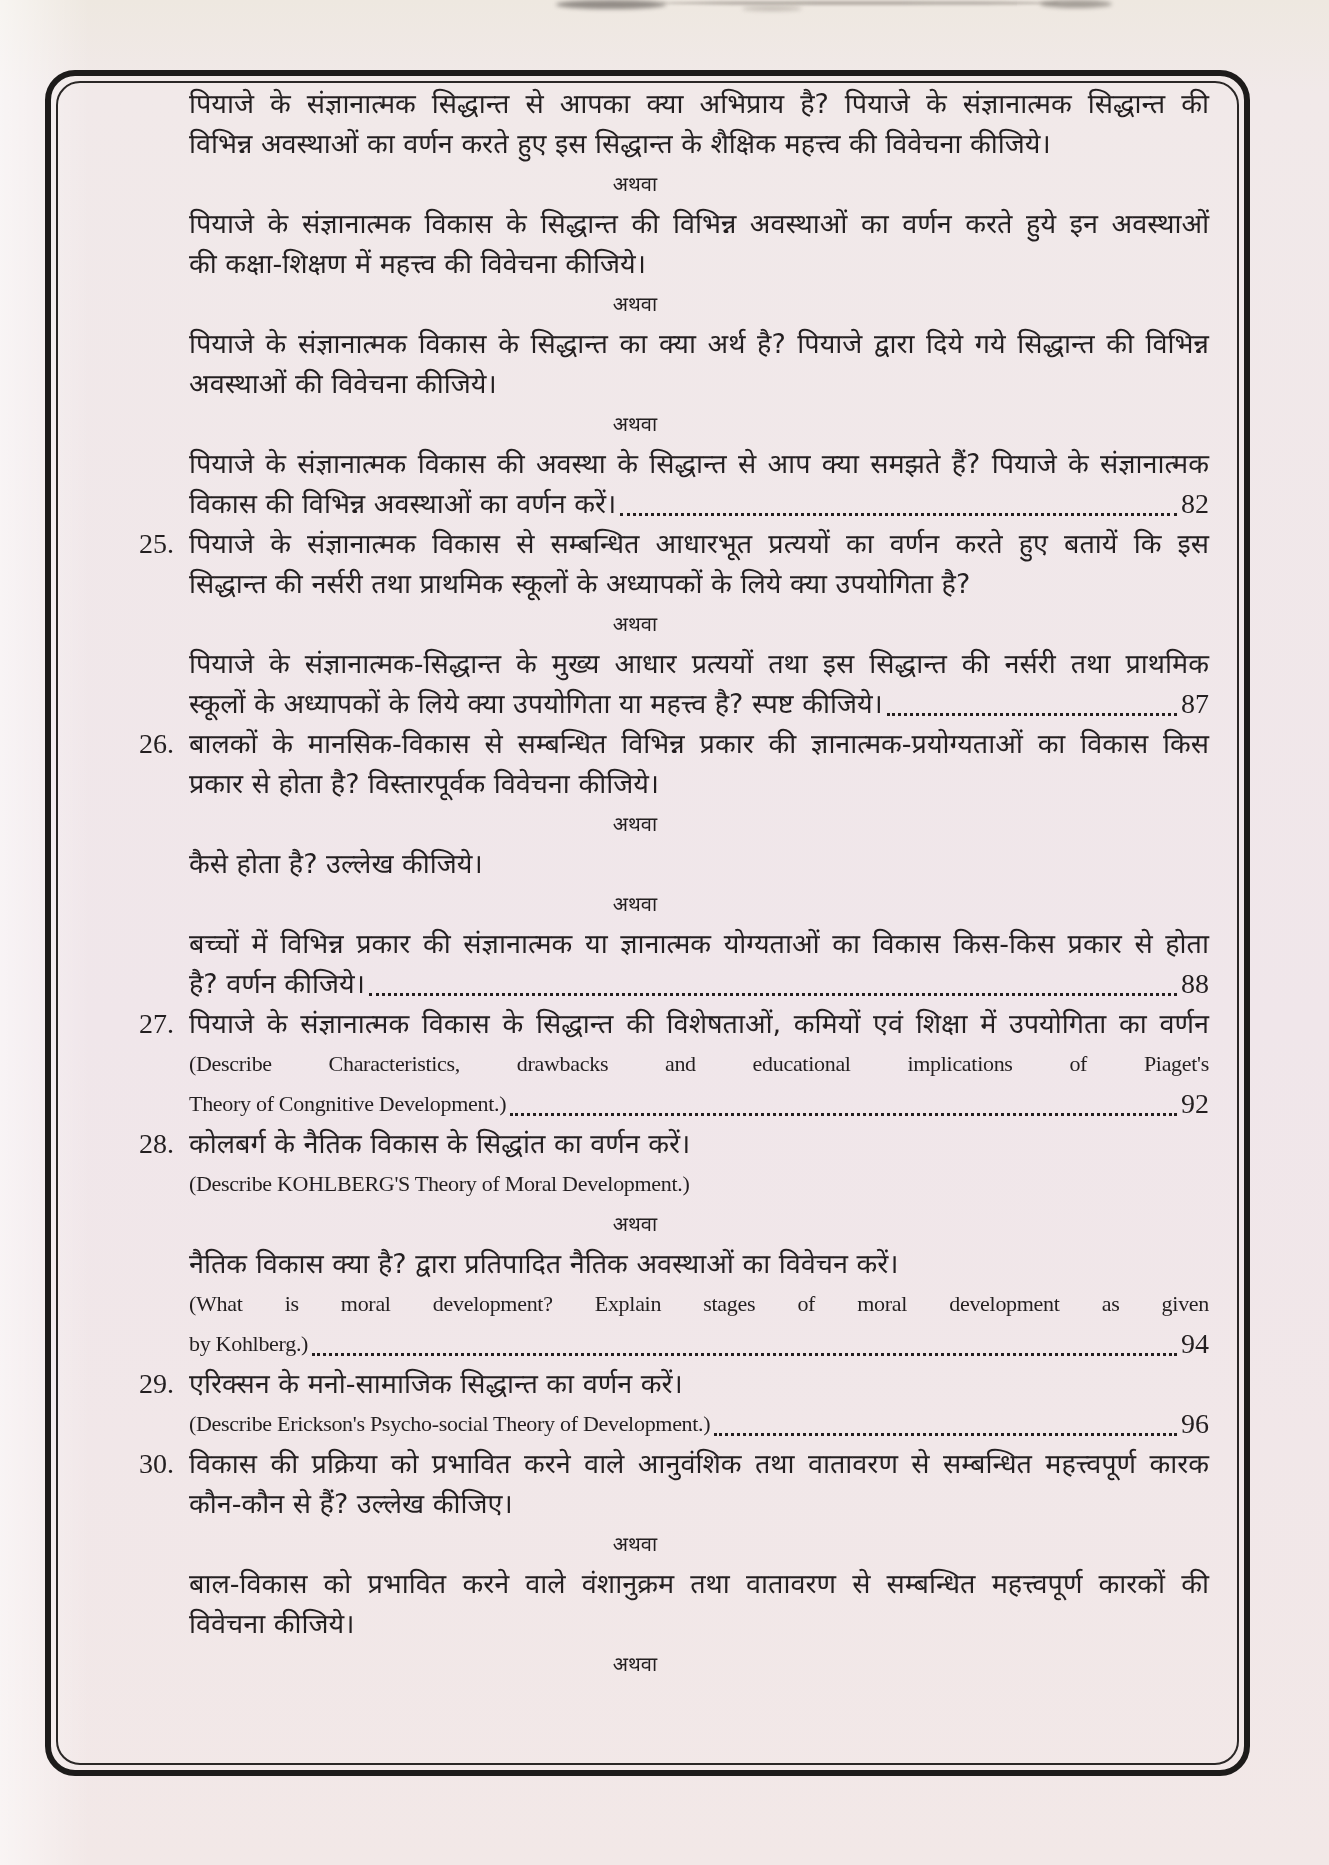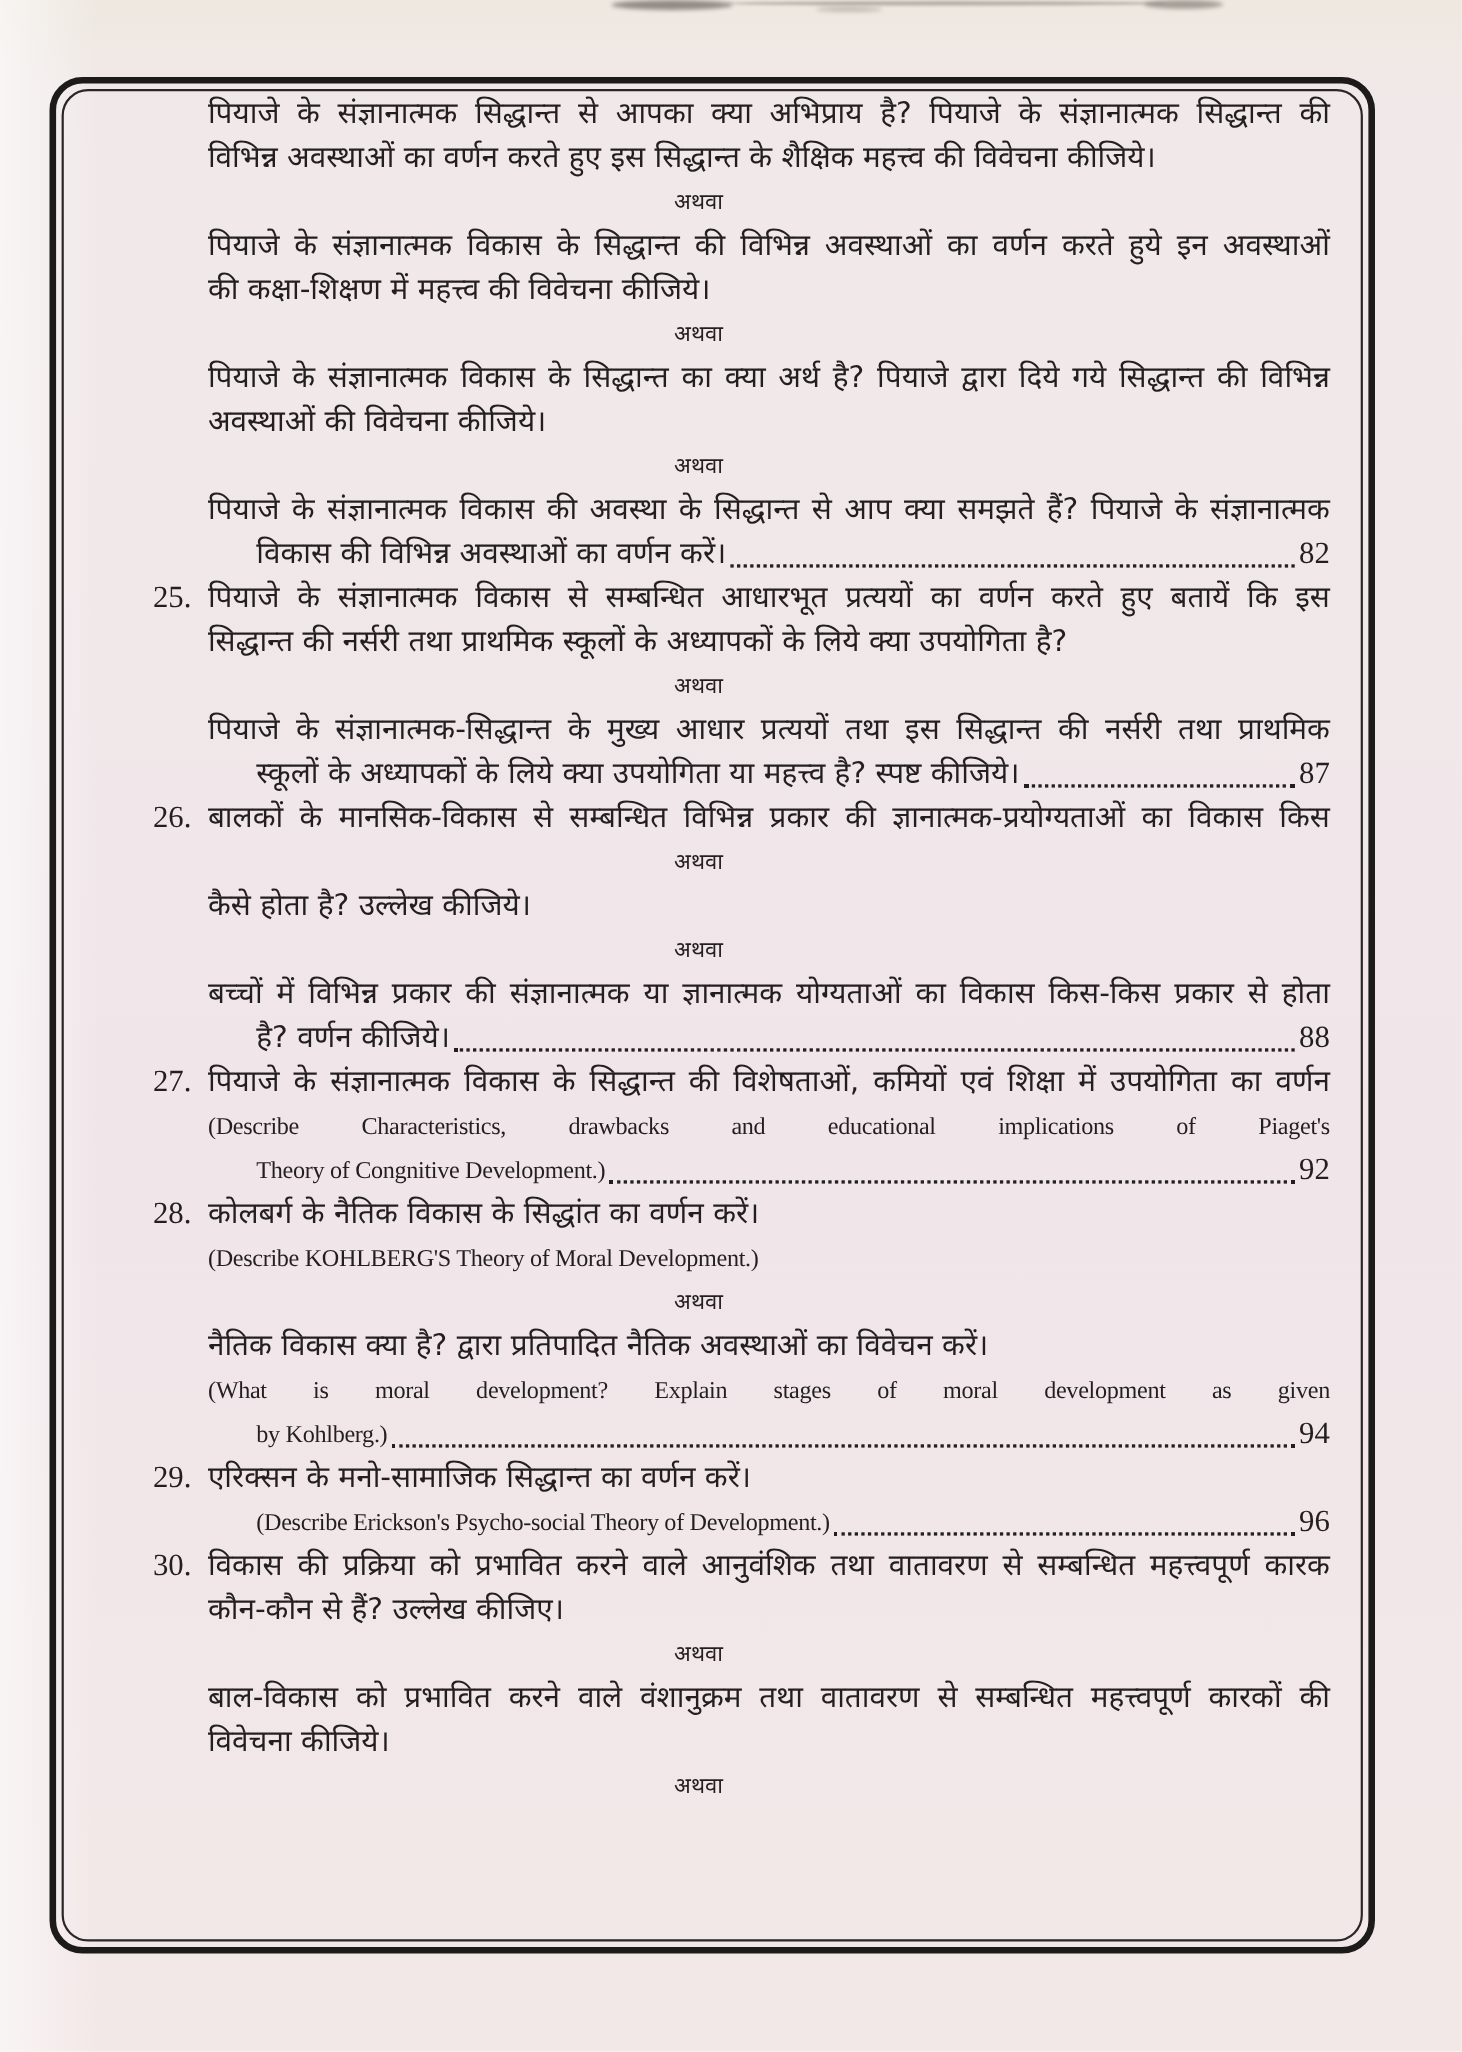--- a/index.html
+++ b/index.html
@@ -30,21 +30,21 @@
   .content{position:absolute;left:139px;top:84px;width:1070px;}
   .row{position:relative;height:40px;line-height:40px;padding-left:50px;box-sizing:border-box;white-space:nowrap;}
   .row.just{white-space:normal;text-align:justify;text-align-last:justify;}
   .hi .txt{font-size:27px;font-family:"DejaVu Sans",sans-serif;}
   .en .txt{font-size:22px;font-family:"Liberation Serif","DejaVu Serif",serif;letter-spacing:-.3px;}
   .num{
     position:absolute;left:0;top:0;width:50px;
     font-family:"Liberation Serif","DejaVu Serif",serif;font-size:28px;
   }
   .leader{display:flex;align-items:stretch;white-space:nowrap;}
-  .leader .txt{flex:0 0 auto;margin-left:44px;}
+  .leader .txt{flex:0 0 auto;}
   .dots{
     flex:1 1 auto;margin:0 4px 8px 4px;align-self:flex-end;
     border-bottom:3px dotted #241f1f;
   }
   .pg{flex:0 0 auto;font-family:"Liberation Serif","DejaVu Serif",serif;font-size:28px;text-align:center;}
   .or-row{text-align:center;}
   .or-label{
     position:relative;left:-64px;
     font-family:"Liberation Serif","DejaVu Serif",serif;
     font-size:20px;
@@ -81,20 +81,21 @@
     <div class="row hi just"><span class="num">25.</span><span class="txt">पियाजे के संज्ञानात्मक विकास से सम्बन्धित आधारभूत प्रत्ययों का वर्णन करते हुए बतायें कि इस</span></div>
     <div class="row hi"><span class="txt">सिद्धान्त की नर्सरी तथा प्राथमिक स्कूलों के अध्यापकों के लिये क्या उपयोगिता है?</span></div>
     <div class="row or-row"><span class="or-label">अथवा</span></div>
     <div class="row hi just"><span class="txt">पियाजे के संज्ञानात्मक-सिद्धान्त के मुख्य आधार प्रत्ययों तथा इस सिद्धान्त की नर्सरी तथा प्राथमिक</span></div>
     <div class="row hi leader">
       <span class="txt">स्कूलों के अध्यापकों के लिये क्या उपयोगिता या महत्त्व है? स्पष्ट कीजिये।</span>
       <span class="dots"></span>
       <span class="pg">87</span>
     </div>
     <div class="row hi just"><span class="num">26.</span><span class="txt">बालकों के मानसिक-विकास से सम्बन्धित विभिन्न प्रकार की ज्ञानात्मक-प्रयोग्यताओं का विकास किस</span></div>
+    <div class="row hi"><span class="txt">प्रकार से होता है? विस्तारपूर्वक विवेचना कीजिये।</span></div>
     <div class="row or-row"><span class="or-label">अथवा</span></div>
     <div class="row hi"><span class="txt">कैसे होता है? उल्लेख कीजिये।</span></div>
     <div class="row or-row"><span class="or-label">अथवा</span></div>
     <div class="row hi just"><span class="txt">बच्चों में विभिन्न प्रकार की संज्ञानात्मक या ज्ञानात्मक योग्यताओं का विकास किस-किस प्रकार से होता</span></div>
     <div class="row hi leader">
       <span class="txt">है? वर्णन कीजिये।</span>
       <span class="dots"></span>
       <span class="pg">88</span>
     </div>
     <div class="row hi just"><span class="num">27.</span><span class="txt">पियाजे के संज्ञानात्मक विकास के सिद्धान्त की विशेषताओं, कमियों एवं शिक्षा में उपयोगिता का वर्णन</span></div>

